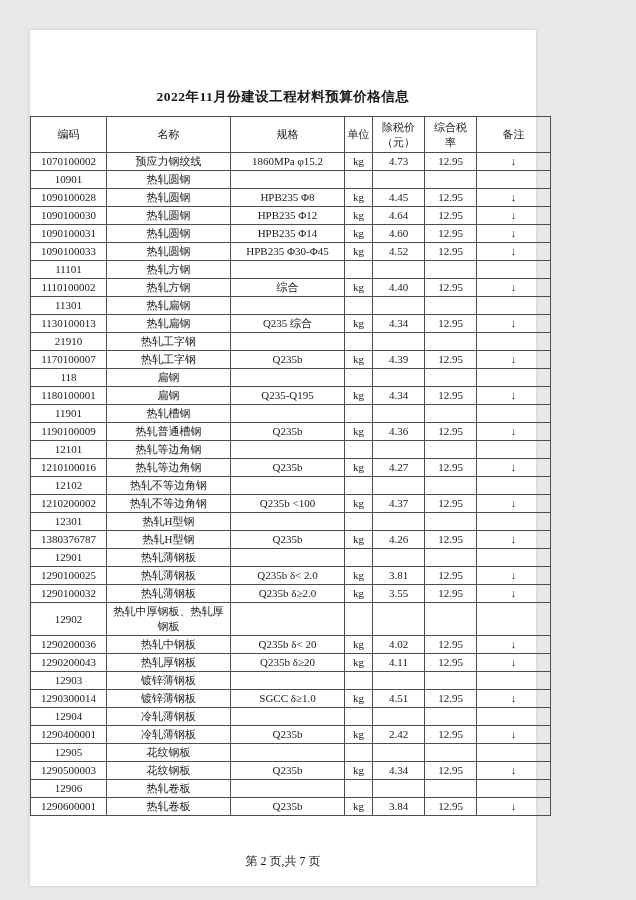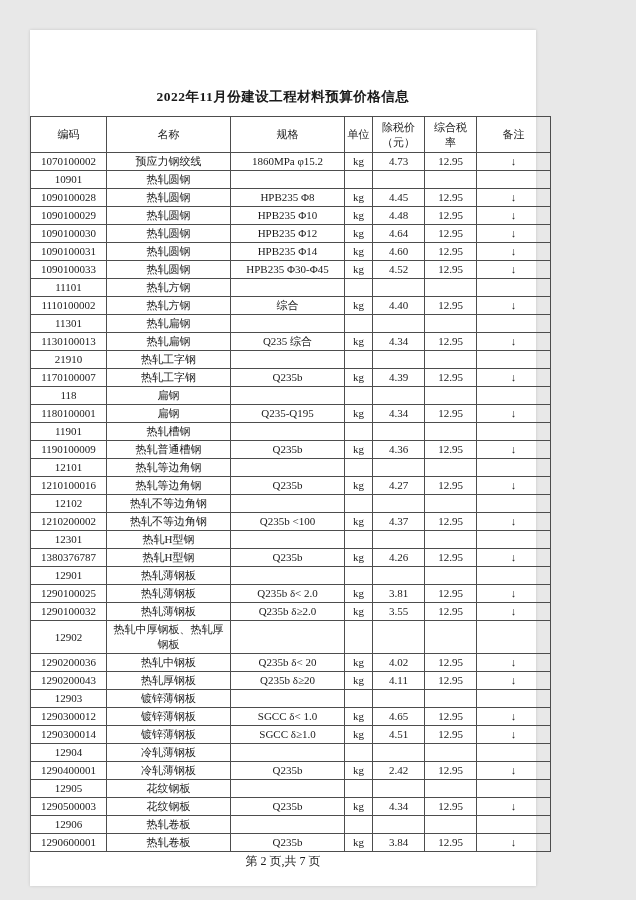--- a/index.html
+++ b/index.html
@@ -108,29 +108,20 @@
         <tr>
           <td>1090100028</td>
           <td>热轧圆钢</td>
           <td>HPB235 Φ8</td>
           <td>kg</td>
           <td>4.45</td>
           <td>12.95</td>
           <td>↓</td>
         </tr>
         <tr>
-          <td>1090100029</td>
-          <td>热轧圆钢</td>
-          <td>HPB235 Φ10</td>
-          <td>kg</td>
-          <td>4.48</td>
-          <td>12.95</td>
-          <td>↓</td>
-        </tr>
-        <tr>
           <td>1090100030</td>
           <td>热轧圆钢</td>
           <td>HPB235 Φ12</td>
           <td>kg</td>
           <td>4.64</td>
           <td>12.95</td>
           <td>↓</td>
         </tr>
         <tr>
           <td>1090100031</td>
@@ -349,29 +340,20 @@
           <td>↓</td>
         </tr>
         <tr>
           <td>12903</td>
           <td>镀锌薄钢板</td>
           <td></td>
           <td></td>
           <td></td>
           <td></td>
           <td></td>
-        </tr>
-        <tr>
-          <td>1290300012</td>
-          <td>镀锌薄钢板</td>
-          <td>SGCC δ&lt; 1.0</td>
-          <td>kg</td>
-          <td>4.65</td>
-          <td>12.95</td>
-          <td>↓</td>
         </tr>
         <tr>
           <td>1290300014</td>
           <td>镀锌薄钢板</td>
           <td>SGCC δ≥1.0</td>
           <td>kg</td>
           <td>4.51</td>
           <td>12.95</td>
           <td>↓</td>
         </tr>

